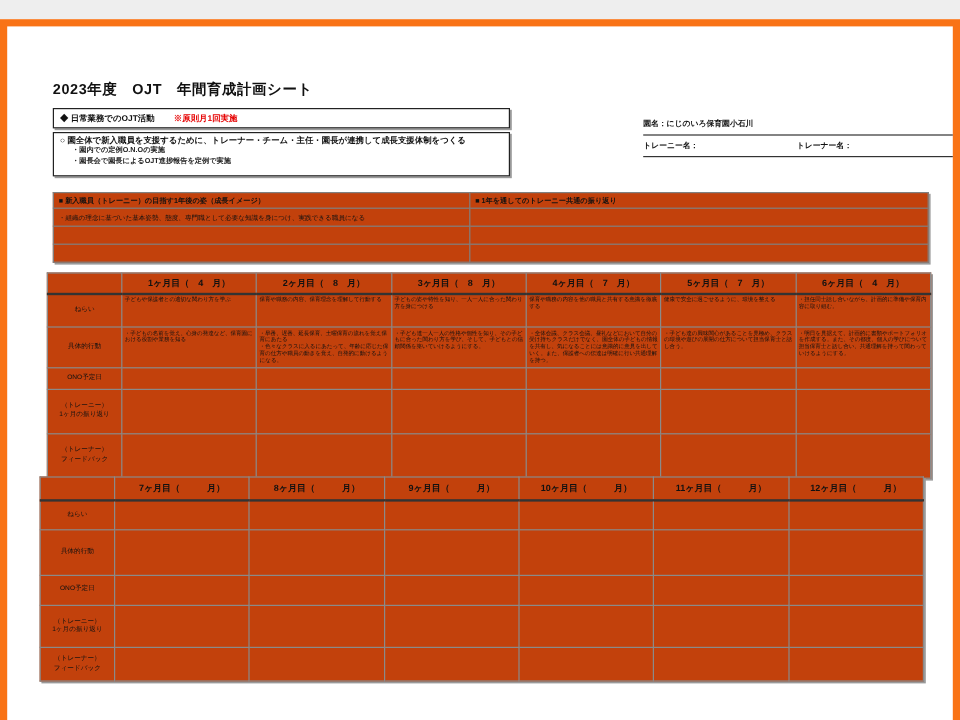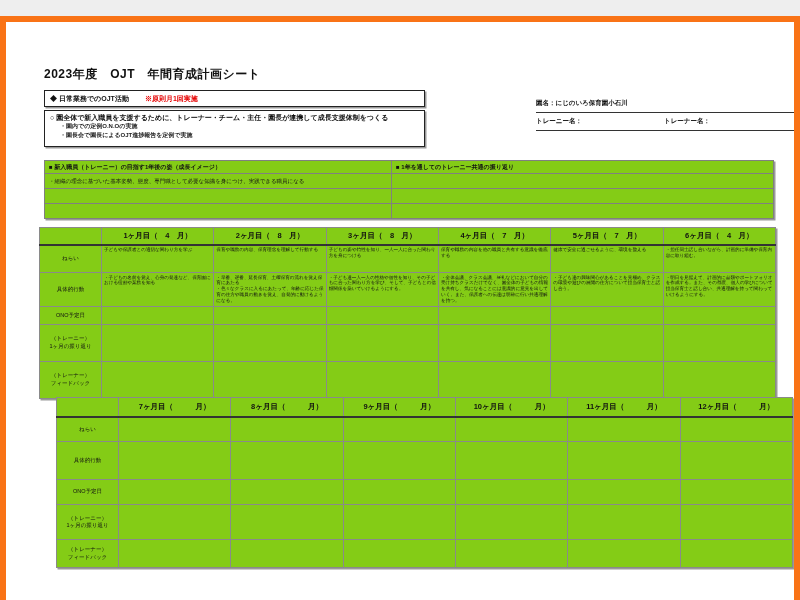--- a/index.html
+++ b/index.html
@@ -20,21 +20,21 @@
   .box1 { display:flex; align-items:center; padding:0 5px; }
   .box1 .lead { font-size:7px; font-weight:bold; white-space:pre; }
   .box1 .note { font-size:7px; font-weight:bold; color:#e60000; margin-left:16px; white-space:pre; }
   .box2 { padding:2px 5px; }
   .box2 .head { font-size:7px; font-weight:bold; line-height:1.35; white-space:pre-wrap; }
   .box2 .item { font-size:6px; line-height:1.45; padding-left:10px; white-space:pre; font-weight:bold; color:#222; }
 
   .field-label { font-size:6.5px; font-weight:bold; white-space:pre; }
   .uline { border-top:1px solid #333; height:0; }
 
-  table { border-collapse:collapse; table-layout:fixed; position:absolute; background:#84cc16; }
+  table { border-collapse:collapse; table-layout:fixed; position:absolute; background:#c2410c; }
   td { box-sizing:border-box; overflow:hidden; }
 
   
   .sum { width:730px; border:1.5px solid #333; box-shadow:1.5px 1.5px 0 #9a9a9a; }
   .sum td { border:1px solid #808080; vertical-align:middle; padding:1px 4px; }
   .sum .hd { font-size:6px; font-weight:bold; height:13px; white-space:pre; }
   .sum .bd { font-size:5.5px; height:15px; white-space:pre; }
 
   
   .plan { width:737px; border:1.5px solid #333; box-shadow:1.5px 1.5px 0 #9a9a9a; }
@@ -174,21 +174,21 @@
       <td class="cell"></td>
       <td class="cell"></td>
       <td class="cell"></td>
       <td class="cell"></td>
       <td class="cell"></td>
       <td class="cell"></td>
     </tr>
   </tbody>
     </table>
 
-  <table class="plan plan2" style="left:50px; top:375px;">
+  <table class="plan plan2" style="left:27px; top:375px;">
     <colgroup>
         <col class="c-label">
         <col>
         <col>
         <col>
         <col>
         <col>
         <col>
       </colgroup>
     <tbody>

